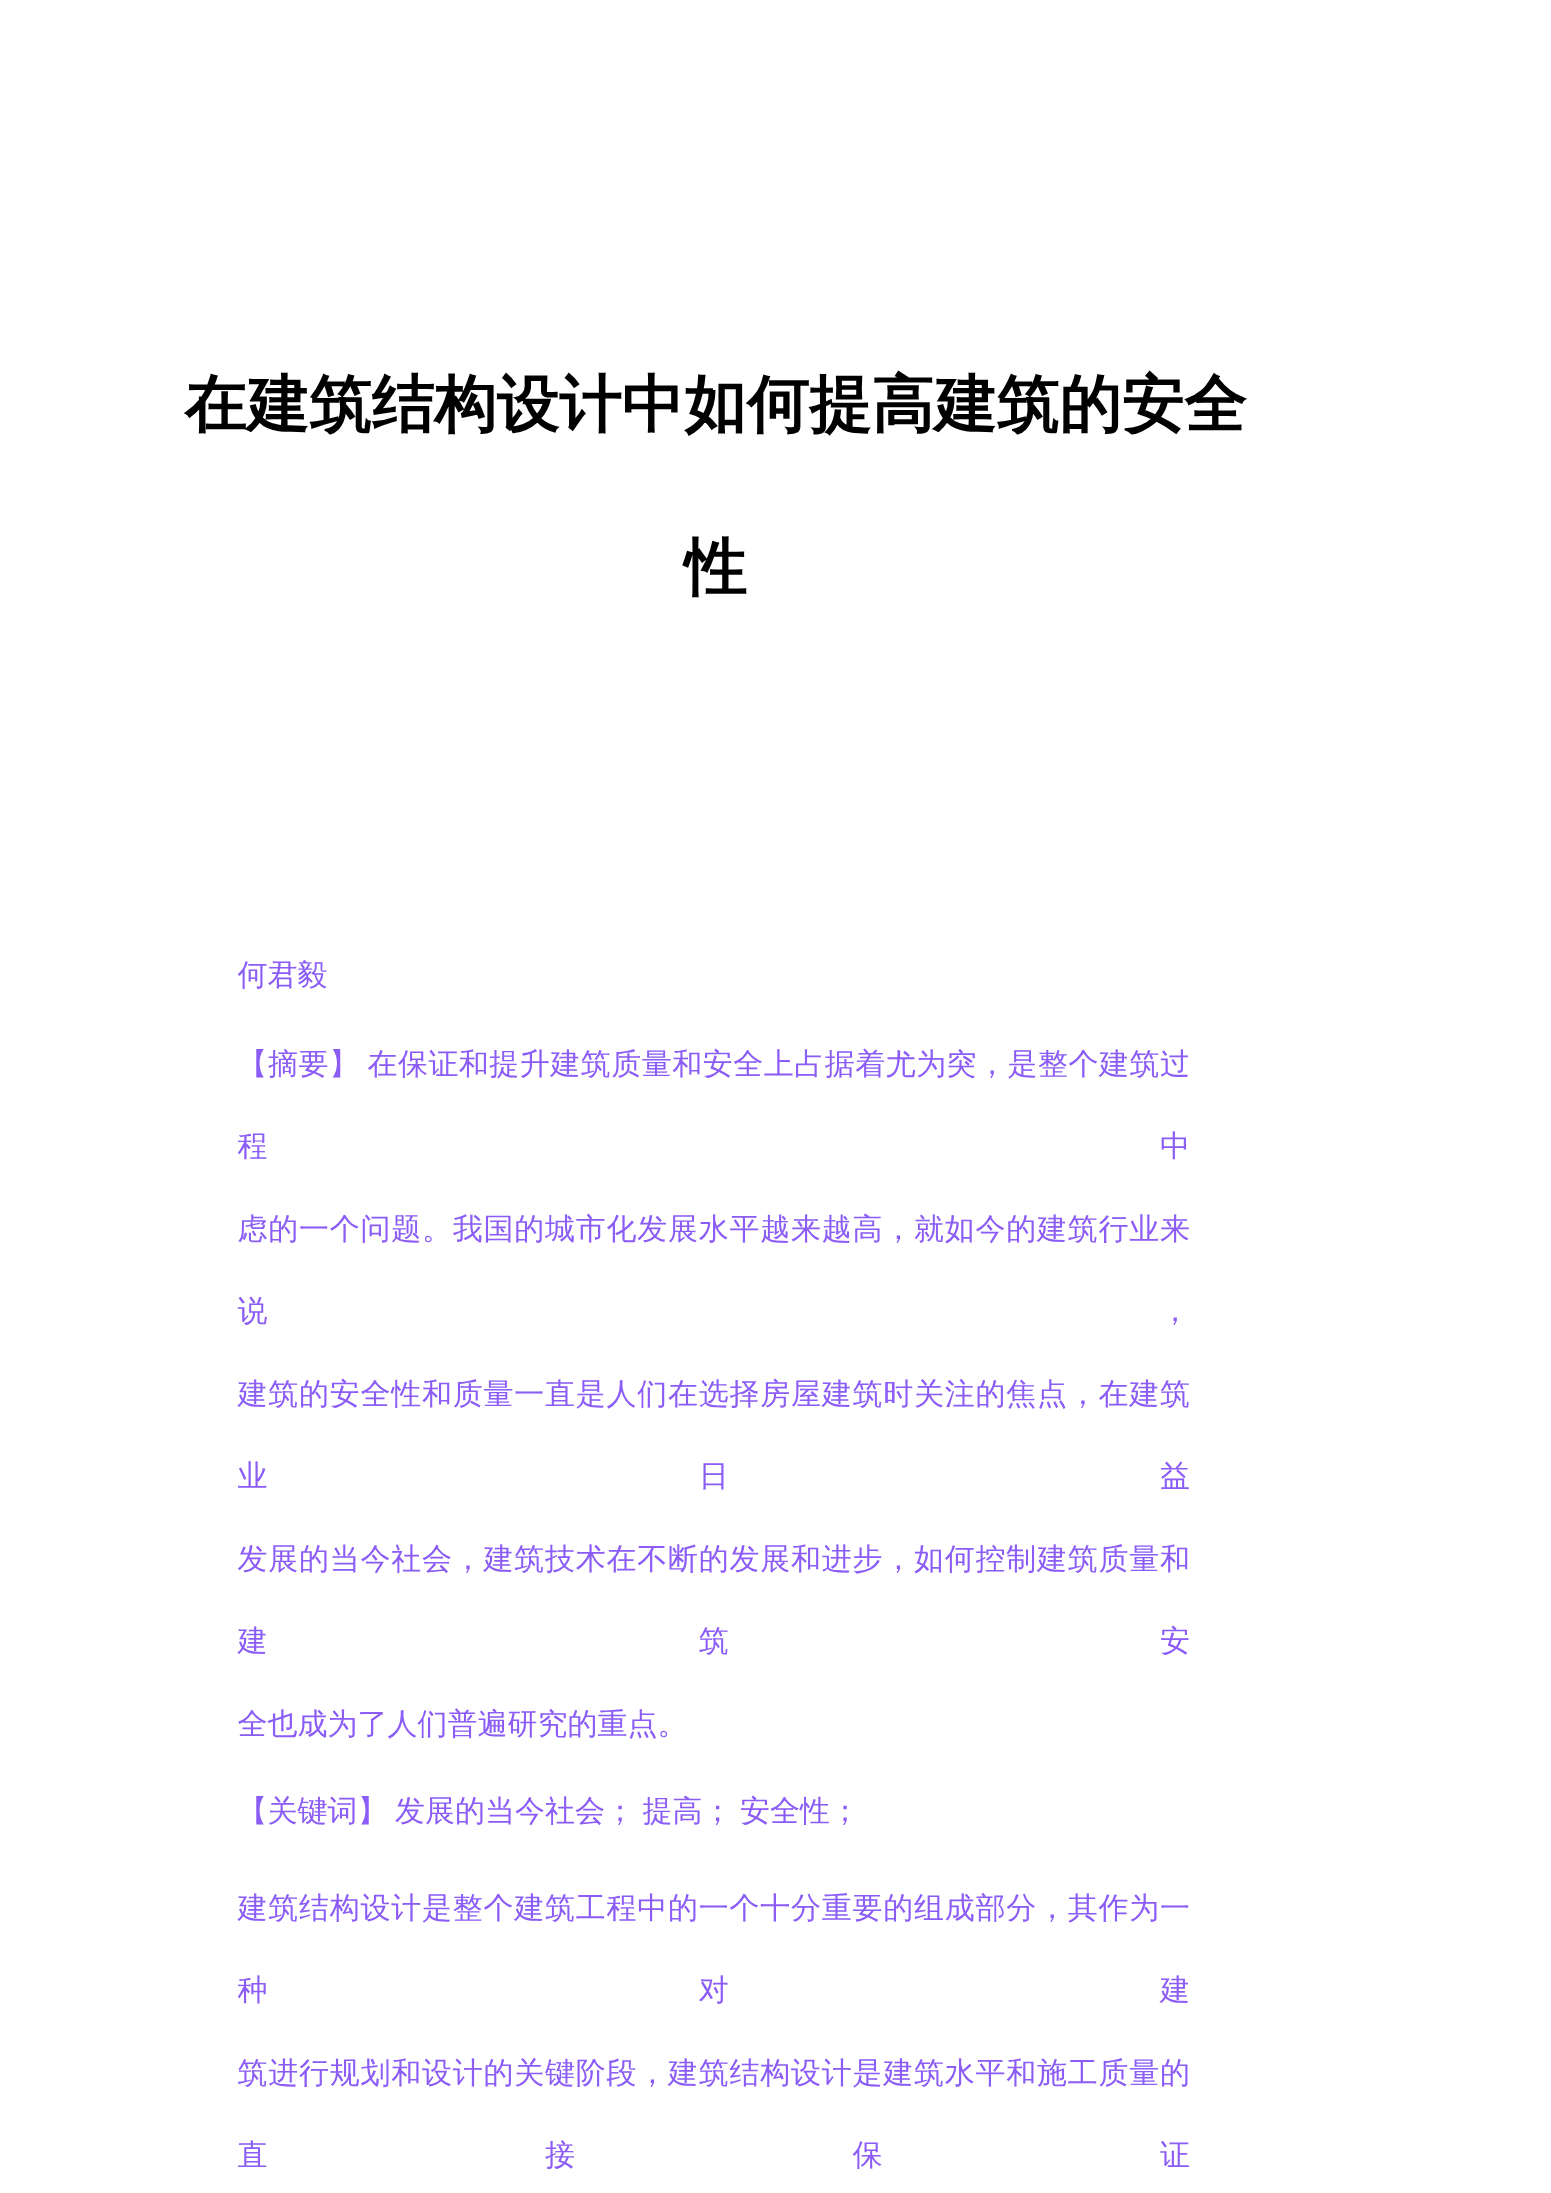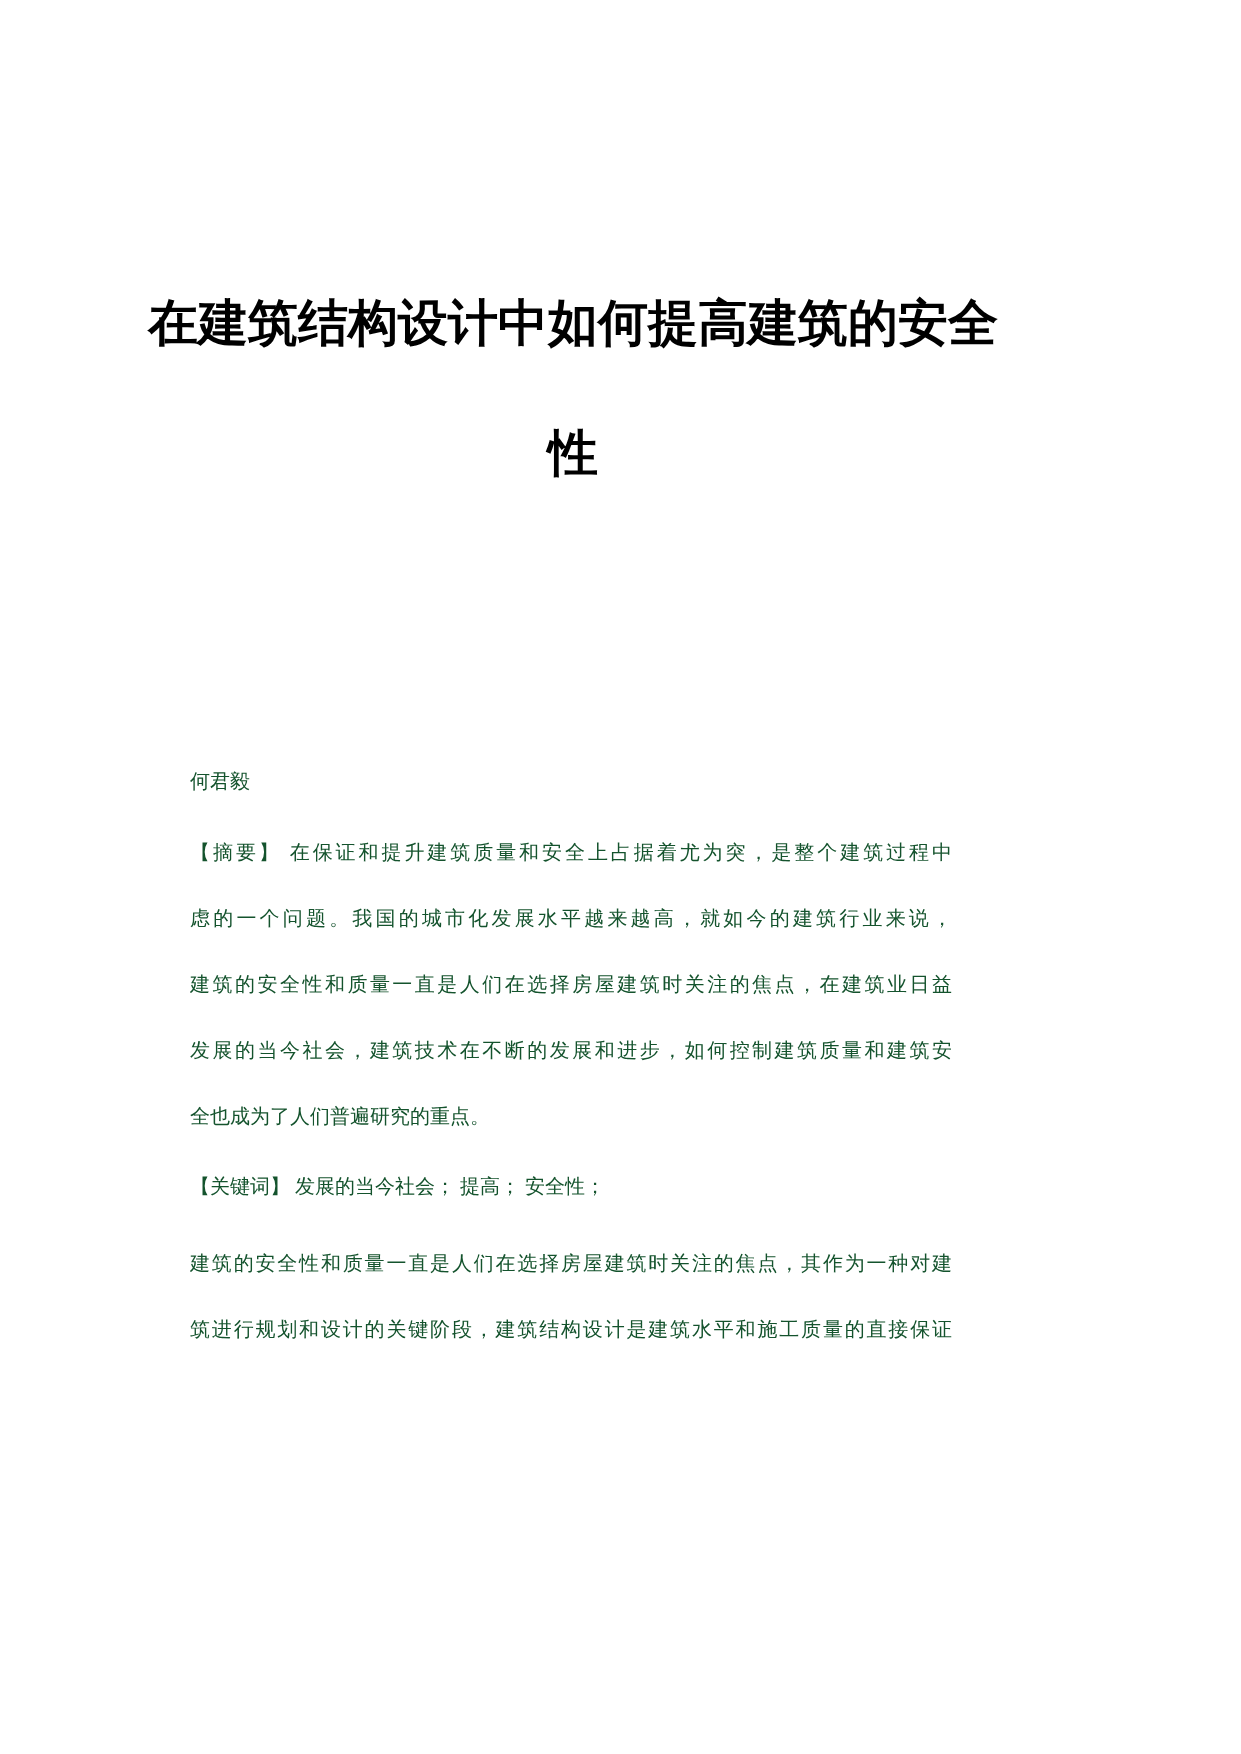--- a/index.html
+++ b/index.html
@@ -27,24 +27,24 @@
   }
   .doc-title .title-line {
     white-space: pre-wrap;
   }
   .content {
     margin: 0 194px 0 190px;
     overflow: hidden; 
   }
   .para {
     margin: 0;
-    font-size: 20px;
+    font-size: 24px;
     line-height: 66px;
     font-weight: 400;
-    color: #14532d;
+    color: #8b5cf6;
   }
   .author {
     margin-top: 230px;
   }
   .abstract {
     margin-top: 5px;
   }
   .keywords {
     margin-top: 4px;
   }
@@ -81,19 +81,19 @@
       <div class="line fill">虑的一个问题。我国的城市化发展水平越来越高，就如今的建筑行业来说，</div>
       <div class="line fill">建筑的安全性和质量一直是人们在选择房屋建筑时关注的焦点，在建筑业日益</div>
       <div class="line fill">发展的当今社会，建筑技术在不断的发展和进步，如何控制建筑质量和建筑安</div>
       <div class="line">全也成为了人们普遍研究的重点。</div>
     </div>
 
     <p class="para keywords">【关键词】 发展的当今社会；  提高；  安全性；</p>
 
 
     <div class="para bodypar">
-      <div class="line fill">建筑的安全性和质量一直是人们在选择房屋建筑时关注的焦点，其作为一种对建</div>
+      <div class="line fill">建筑结构设计是整个建筑工程中的一个十分重要的组成部分，其作为一种对建</div>
       <div class="line fill">筑进行规划和设计的关键阶段，建筑结构设计是建筑水平和施工质量的直接保证</div>
     </div>
 
   </div>
 
 </div>
 
 </body></html>

